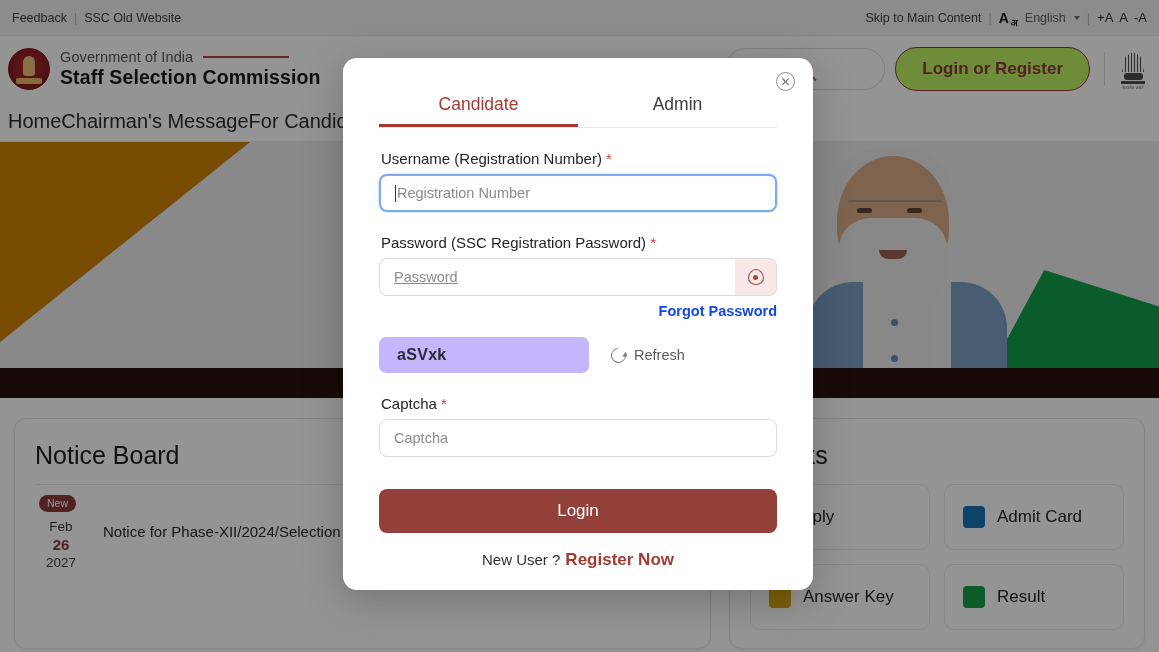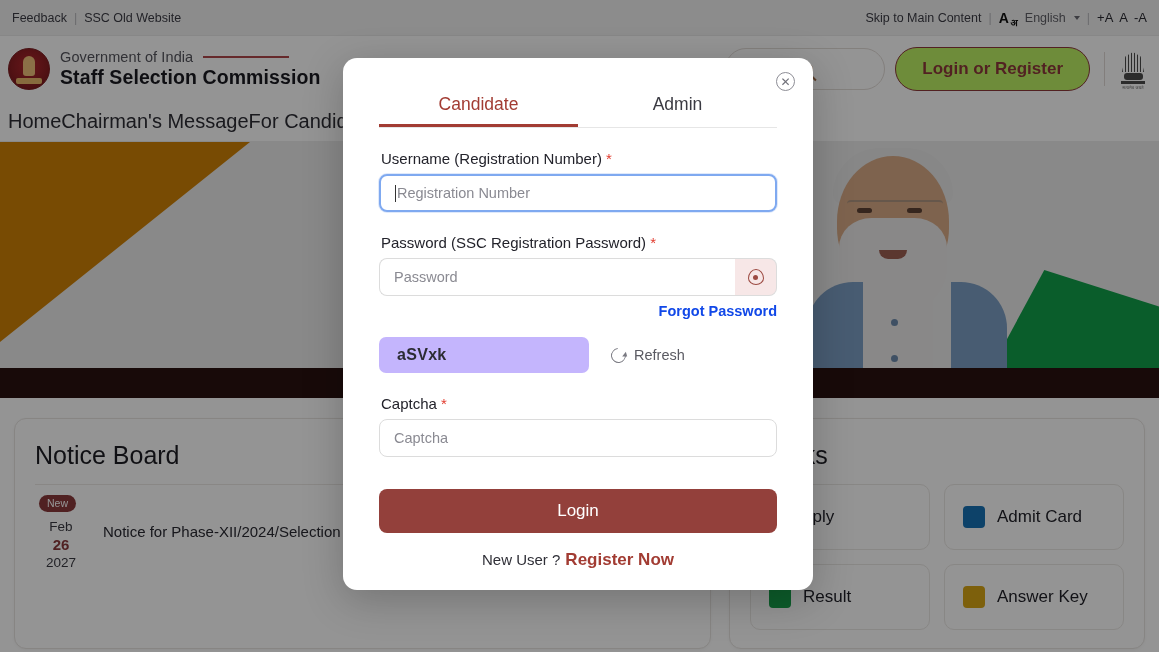--- a/index.html
+++ b/index.html
@@ -416,20 +416,21 @@
   .pw-wrap { position: relative; display: flex; }
   .pw-input {
     flex: 1; height: 38px;
     border: 1px solid #dcdcdc;
     border-right: none;
     border-radius: 8px 0 0 8px;
     display: flex; align-items: center;
     padding: 0 14px;
     font-size: 14.5px;
     color: #8a8a92;
+    text-decoration: underline;
   }
   .pw-toggle {
     width: 42px; height: 38px;
     background: #f7e7e7;
     border: 1px solid #dcdcdc;
     border-left: none;
     border-radius: 0 8px 8px 0;
     display: flex; align-items: center; justify-content: center;
   }
   .pw-eye {
@@ -614,26 +615,26 @@
         <div class="ql-grid">
           <div class="ql-item">
             <span class="ql-ic apply"></span>
             <span>pply</span>
           </div>
           <div class="ql-item">
             <span class="ql-ic admit"></span>
             <span>Admit Card</span>
           </div>
           <div class="ql-item">
+            <span class="ql-ic answer"></span>
+            <span>Answer Key</span>
+          </div>
+          <div class="ql-item">
             <span class="ql-ic result"></span>
             <span>Result</span>
-          </div>
-          <div class="ql-item">
-            <span class="ql-ic answer"></span>
-            <span>Answer Key</span>
           </div>
         </div>
       </div>
 
     </div>
   </div>
 
   <div id="dim-overlay"></div>
 
   <div class="modal">

